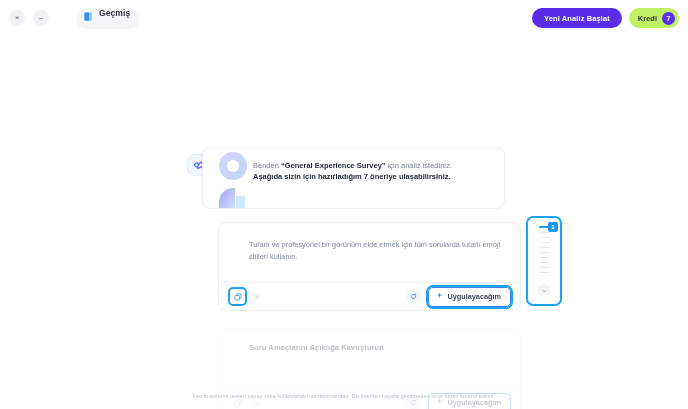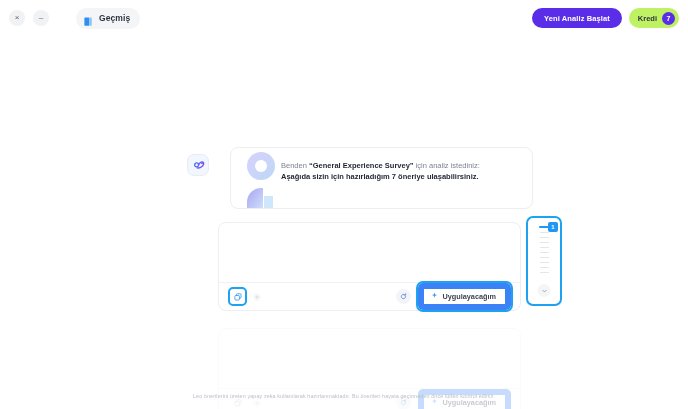--- a/index.html
+++ b/index.html
@@ -23,21 +23,21 @@
     background: #f1f2f4;
     display: flex; align-items: center; justify-content: center;
     color: #5d6470; font-size: 8px; line-height: 1;
     cursor: pointer;
   }
   .history-chip {
     margin-left: 27px;
     height: 21px; padding: 0 10px 0 7px;
     border-radius: 11px;
     background: #f4f5f7;
-    display: flex; align-items: center; gap: 5px;
+    display: flex; align-items: flex-start; gap: 5px;
     cursor: pointer;
   }
   .history-chip .lbl { font-size: 8.5px; color: #2e3440; font-weight: 600; letter-spacing: .1px; }
   .hist-icon { width: 11px; height: 11px; display: block; }
 
   .header-right {
     margin-left: auto; margin-right: 9px;
     display: flex; align-items: center; gap: 7px;
   }
   .primary-btn {
@@ -71,21 +71,21 @@
     position: absolute; left: 187px; top: 118px;
     width: 22px; height: 22px; border-radius: 7px;
     background: #f2f6fd;
     border: 1px solid #e6ecf7;
     display: flex; align-items: center; justify-content: center;
   }
   .avatar svg { display: block; }
 
   
   .card-intro {
-    position: absolute; left: 230px; top: 111px;
+    position: absolute; left: 202px; top: 111px;
     width: 303px; height: 62px;
     background: #ffffff;
     border: 1px solid #eceef1;
     border-radius: 8px;
     overflow: hidden;
   }
   .deco { position: absolute; left: 0; top: 0; width: 62px; height: 62px; overflow: hidden; }
   .intro-text { position: absolute; left: 50px; top: 12px; right: 10px; }
   .intro-l1 { font-size: 7.5px; color: #7c8494; line-height: 11px; }
   .intro-l1 b { color: #1e2430; font-weight: 700; }
@@ -127,22 +127,22 @@
     background: #ffffff;
     border-radius: 3px;
   }
   .icon-round {
     width: 15px; height: 15px; border-radius: 50%;
     background: #f2f4f7;
     display: flex; align-items: center; justify-content: center;
     cursor: pointer;
   }
   .apply-btn {
-    height: 27px; padding: 0 9px 0 7px;
-    border: 6px solid #3b82f6; border-radius: 5px;
+    height: 20px; padding: 0 9px 0 7px;
+    border: 1px solid #3b82f6; border-radius: 5px;
     background: #ffffff;
     display: flex; align-items: center; gap: 4px;
     font-size: 7.3px; color: #3d4busy; color: #3d4454; font-weight: 600;
     cursor: pointer;
     font-family: "Liberation Sans", sans-serif;
   }
   .apply-btn.focus { outline: 2px solid #1ca2f0; }
 
   
   .stepper {
@@ -239,20 +239,21 @@
     <div class="intro-text">
       <div class="intro-l1">
         <span>Benden </span><b>“General Experience Survey”</b><span> için analiz istediniz:</span>
       </div>
       <div class="intro-l2">Aşağıda sizin için hazırladığım 7 öneriye ulaşabilirsiniz.</div>
     </div>
   </div>
 
   <div class="card card-1">
     <div class="card-body">
+      <div class="card-desc">Tutarlı ve profesyonel bir görünüm elde etmek için tüm sorularda tutarlı emoji stilleri kullanın.</div>
     </div>
     <div class="card-foot">
       <div class="foot-left">
         <div class="icon-btn focus">
           <svg width="8" height="8" viewBox="0 0 16 16">
             <rect x="5" y="1.5" width="9" height="9" rx="1.6" fill="none" stroke="#2f8ef0" stroke-width="1.6"></rect>
             <rect x="1.8" y="5" width="9" height="9" rx="1.6" fill="#fff" stroke="#2f8ef0" stroke-width="1.6"></rect>
           </svg>
         </div>
         <div class="icon-btn">
@@ -276,20 +277,21 @@
             </svg>
           </span>
           <span>Uygulayacağım</span>
         </div>
       </div>
     </div>
   </div>
 
   <div class="card card-2">
     <div class="card-body">
+      <div class="card-title">Soru Amaçlarını Açıklığa Kavuşturun</div>
     </div>
     <div class="card-foot">
       <div class="foot-left">
         <div class="icon-btn">
           <svg width="8" height="8" viewBox="0 0 16 16">
             <rect x="5" y="1.5" width="9" height="9" rx="1.6" fill="none" stroke="#c3c8d0" stroke-width="1.6"></rect>
             <rect x="1.8" y="5" width="9" height="9" rx="1.6" fill="#fff" stroke="#c3c8d0" stroke-width="1.6"></rect>
           </svg>
         </div>
         <div class="icon-btn">

